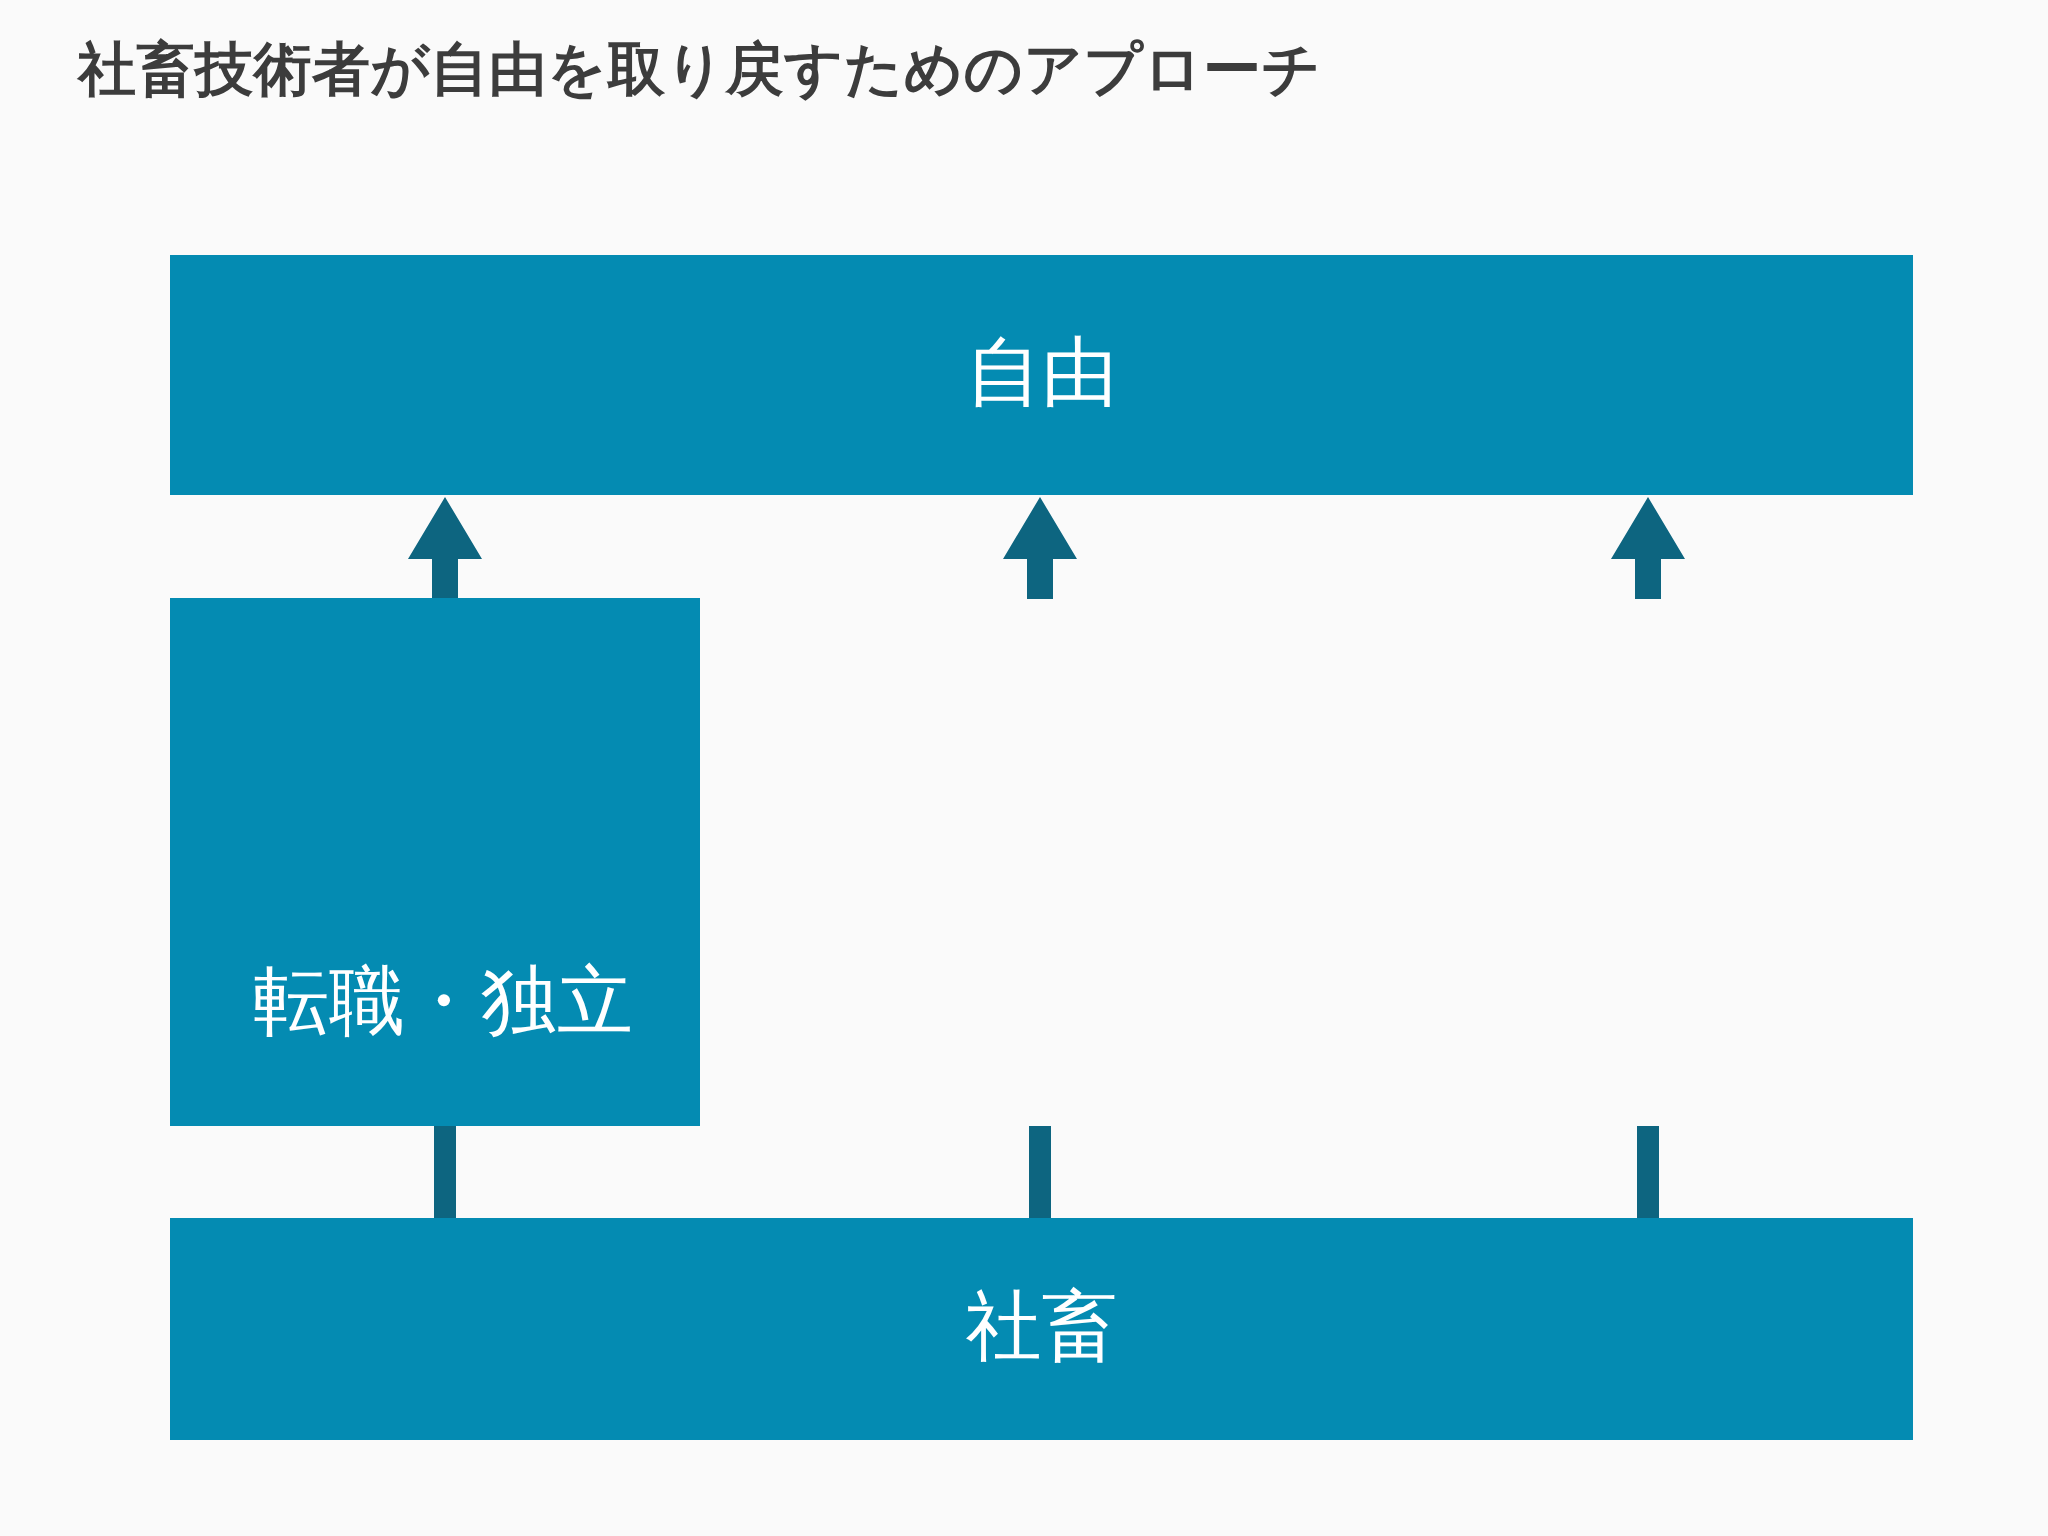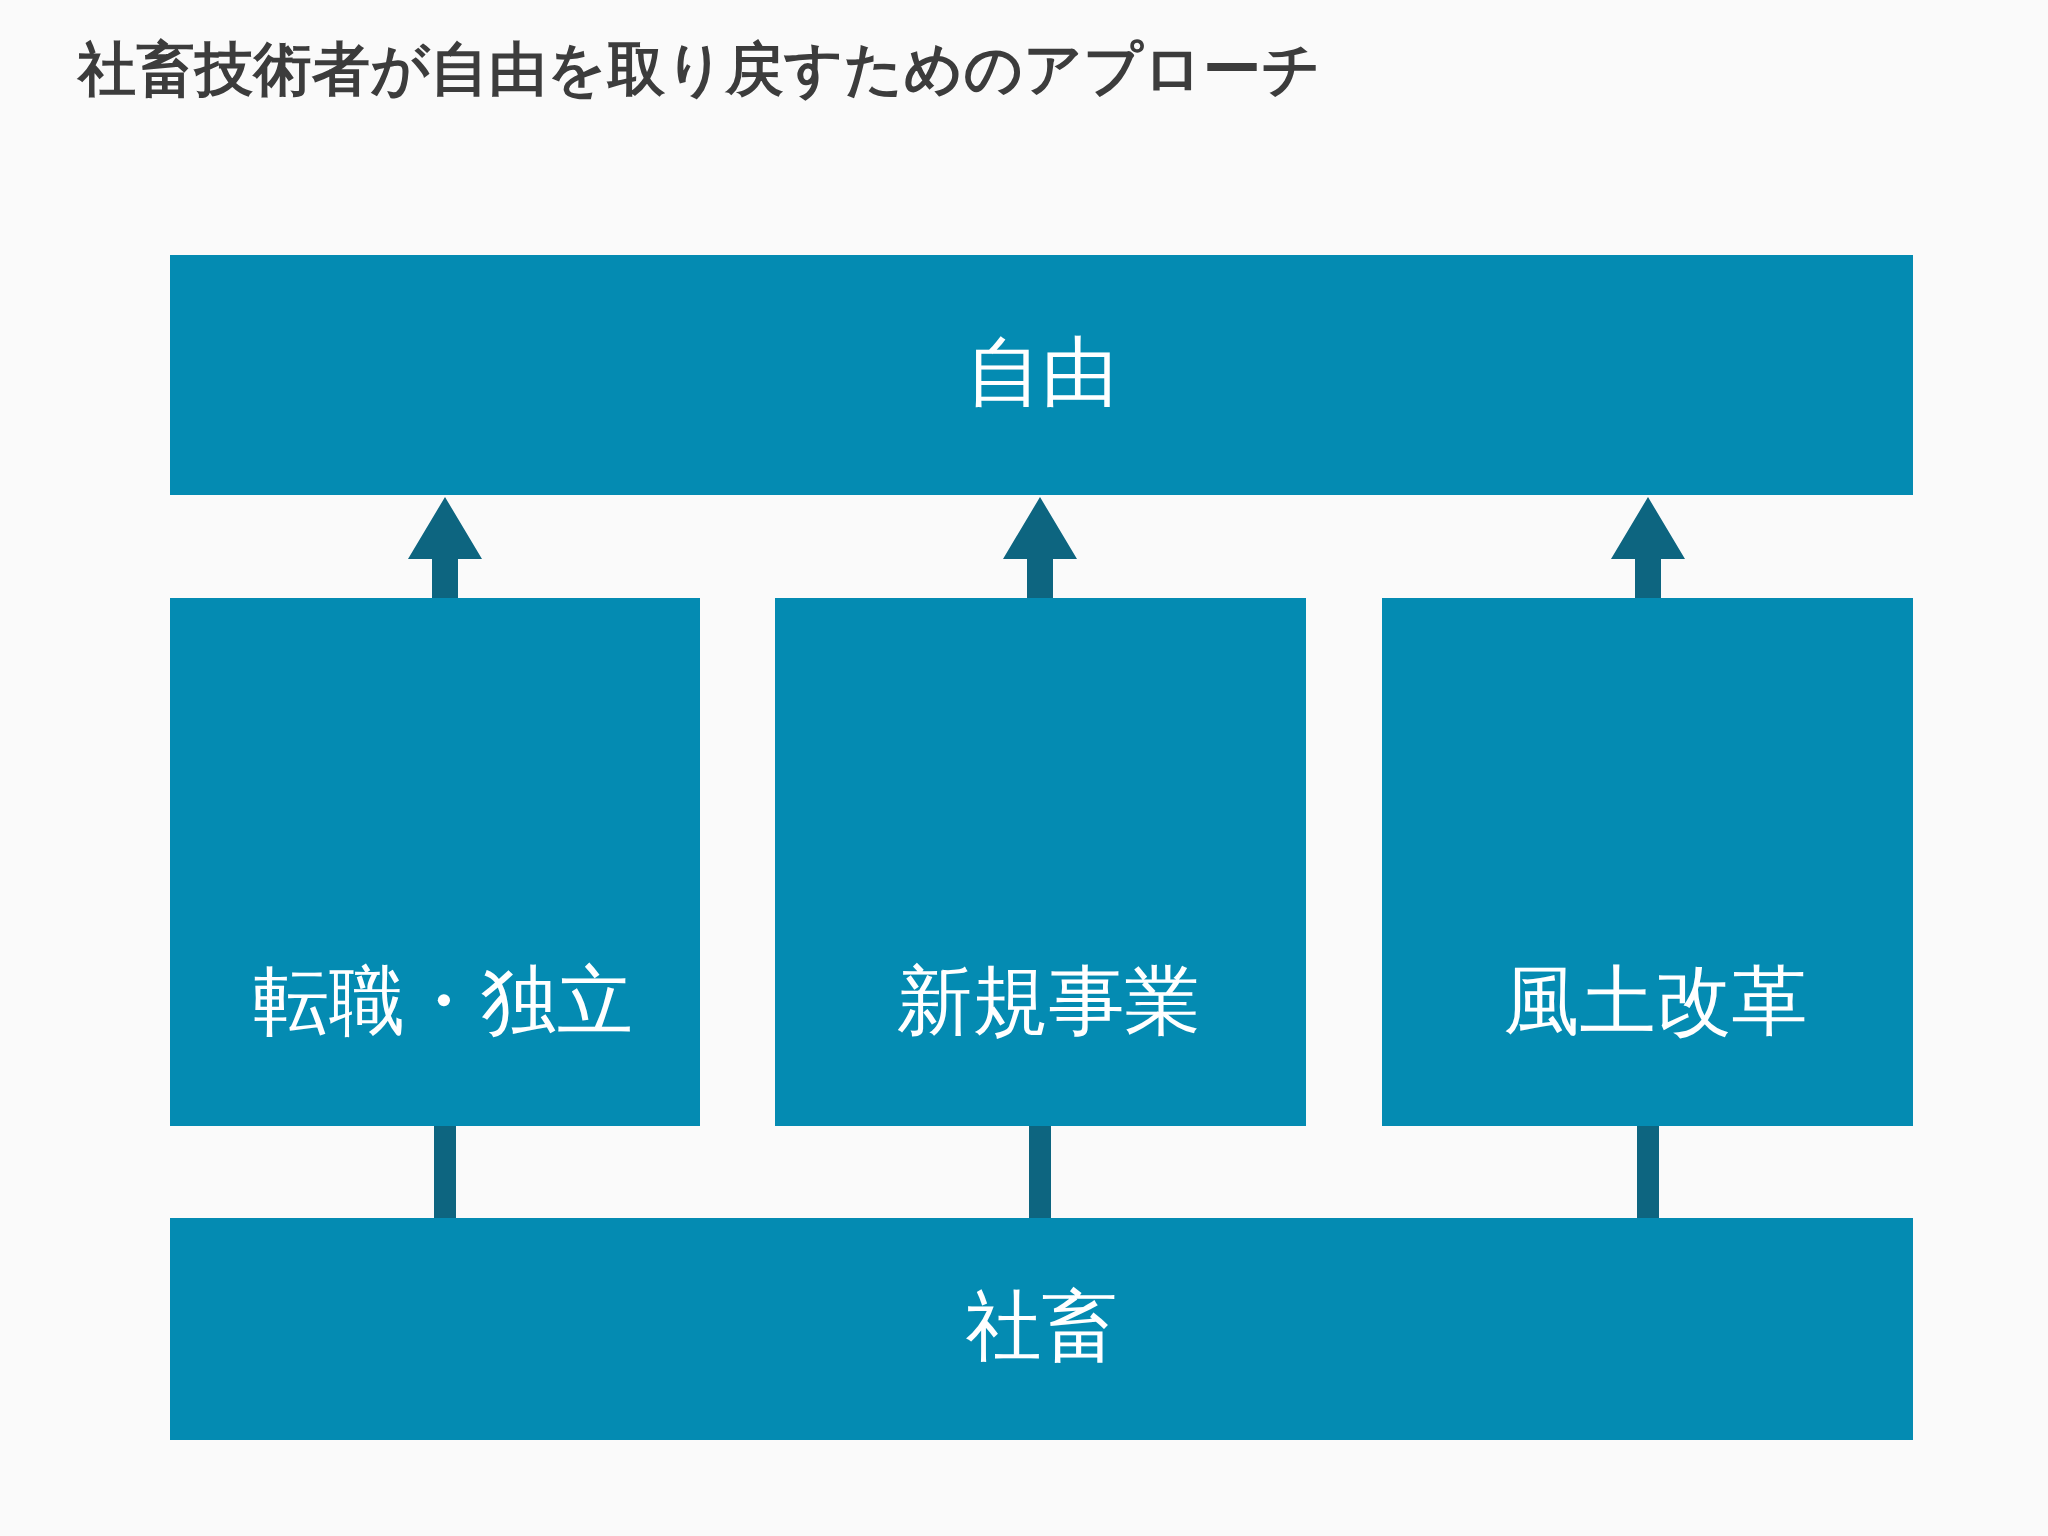--- a/index.html
+++ b/index.html
@@ -159,26 +159,20 @@
     </div>
     <div class="arrow-up" id="arrow-up-2">
       <svg width="100" height="102" viewBox="0 0 100 102" xmlns="http://www.w3.org/2000/svg">
         <polygon points="50,0 87,62 63,62 63,102 37,102 37,62 13,62" fill="#0D6580"></polygon>
       </svg>
     </div>
 
     <div class="option-box" id="option-box-0">
       <span class="option-label">転職・独立</span>
     </div>
-    <div class="option-box" id="option-box-1">
-      <span class="option-label">新規事業</span>
-    </div>
-    <div class="option-box" id="option-box-2">
-      <span class="option-label">風土改革</span>
-    </div>
 
     <div class="connector-line" id="connector-line-0"></div>
     <div class="connector-line" id="connector-line-1"></div>
     <div class="connector-line" id="connector-line-2"></div>
 
     <div class="bar" id="bar-bottom">
       <span class="bar-label">社畜</span>
     </div>
 
   </div>

